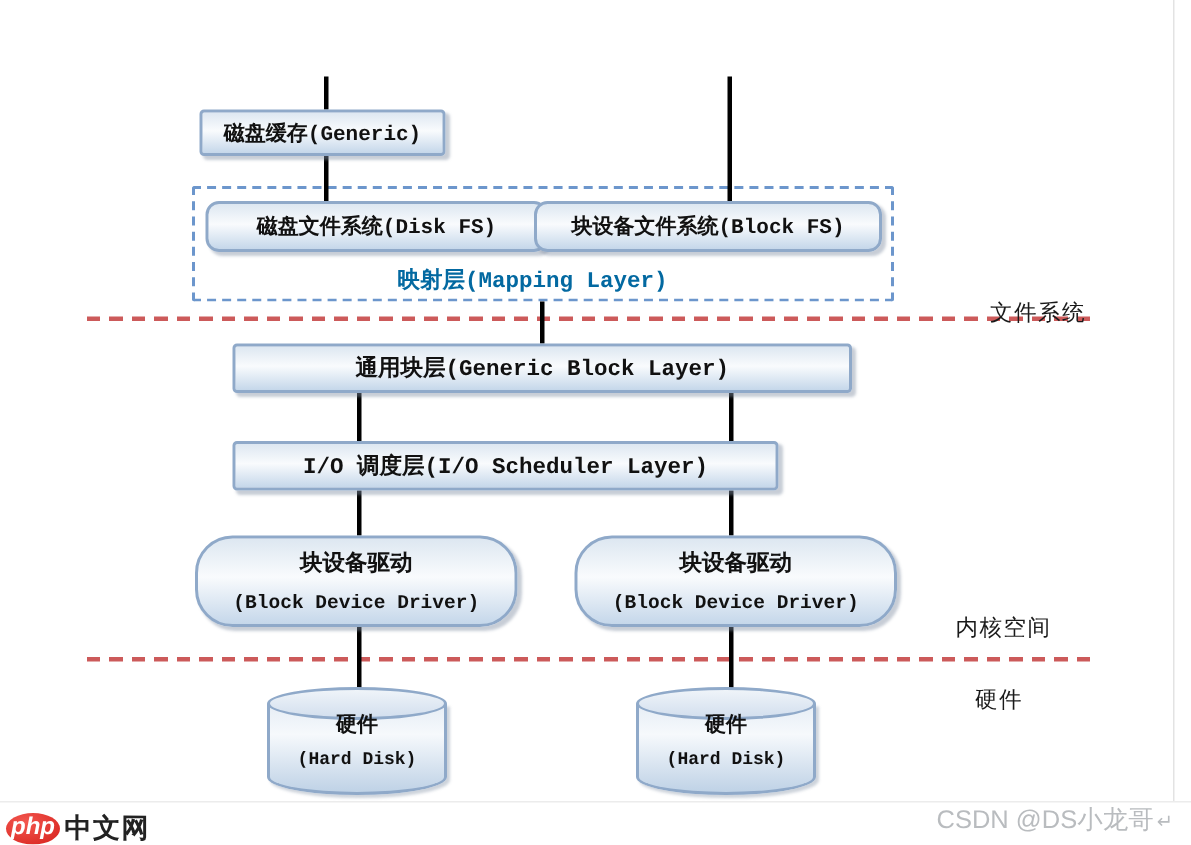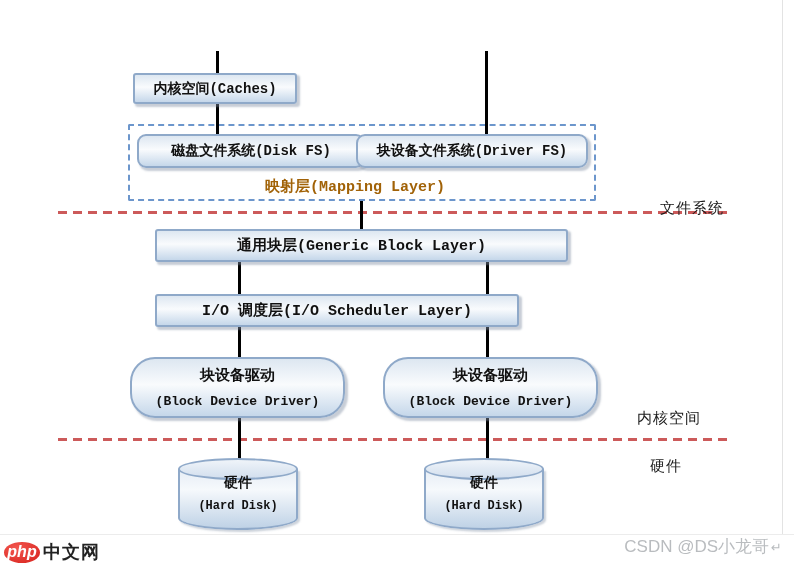--- a/index.html
+++ b/index.html
@@ -26,21 +26,21 @@
 
   
   .redline { position:absolute; height:3px; z-index:1;
     background:repeating-linear-gradient(90deg,#cc5a5a 0 9px,transparent 9px 15px); }
 
   
   .dashed-rect { position:absolute; border:2px dashed #6c96cc; border-radius:2px; z-index:2; background:transparent; }
 
   .region-label { position:absolute; font-size:15px; color:#1a1a1a; letter-spacing:1px; z-index:3; }
   .map-label { position:absolute; font-family:"Liberation Mono","DejaVu Sans Mono",monospace;
-    font-weight:bold; font-size:15px; color:#a16207; z-index:3; }
+    font-weight:bold; font-size:15px; color:#0369a1; z-index:3; }
 
   
   .cyl { position:absolute; width:120px; height:74px; z-index:5; }
   .cyl-body { position:absolute; left:0; top:11px; width:120px; height:61px;
     border:2px solid #8fa9c9; border-top:none;
     border-radius:0 0 60px 60px / 0 0 12px 12px;
     background:linear-gradient(180deg,#e6edf5 0%,#f6f9fc 35%,#bfd2e6 100%);
     box-shadow:2px 2px 2px rgba(130,145,165,0.4); }
   .cyl-top { position:absolute; left:0; top:0; width:120px; height:22px;
     border:2px solid #8fa9c9; border-radius:50%;
@@ -82,29 +82,29 @@
   <div class="vline" style="left:486px; top:262px; height:32px;"></div>
   <div class="vline" style="left:238px; top:327px; height:30px;"></div>
   <div class="vline" style="left:486px; top:327px; height:30px;"></div>
   <div class="vline" style="left:238px; top:418px; height:44px;"></div>
   <div class="vline" style="left:486px; top:418px; height:44px;"></div>
 
   <div class="dashed-rect" style="left:128px; top:124px; width:468px; height:77px;"></div>
 
 
   <div class="box" style="left:133px; top:73px; width:164px; height:31px; font-size:14px; z-index:5;">
-    <span>内核空间(Caches)</span>
+    <span>磁盘缓存(Generic)</span>
   </div>
 
   <div class="box rounded" style="left:137px; top:134px; width:228px; height:34px; font-size:14px; z-index:5;">
     <span>磁盘文件系统(Disk FS)</span>
   </div>
 
   <div class="box rounded" style="left:356px; top:134px; width:232px; height:34px; font-size:14px; z-index:5;">
-    <span>块设备文件系统(Driver FS)</span>
+    <span>块设备文件系统(Block FS)</span>
   </div>
 
   <div class="map-label" style="left:265px; top:177px;">映射层(Mapping Layer)</div>
 
   <div class="box" style="left:155px; top:229px; width:413px; height:33px; font-size:15px; z-index:5;">
     <span>通用块层(Generic Block Layer)</span>
   </div>
 
   <div class="box" style="left:155px; top:294px; width:364px; height:33px; font-size:15px; z-index:5;">
     <span>I/O 调度层(I/O Scheduler Layer)</span>

